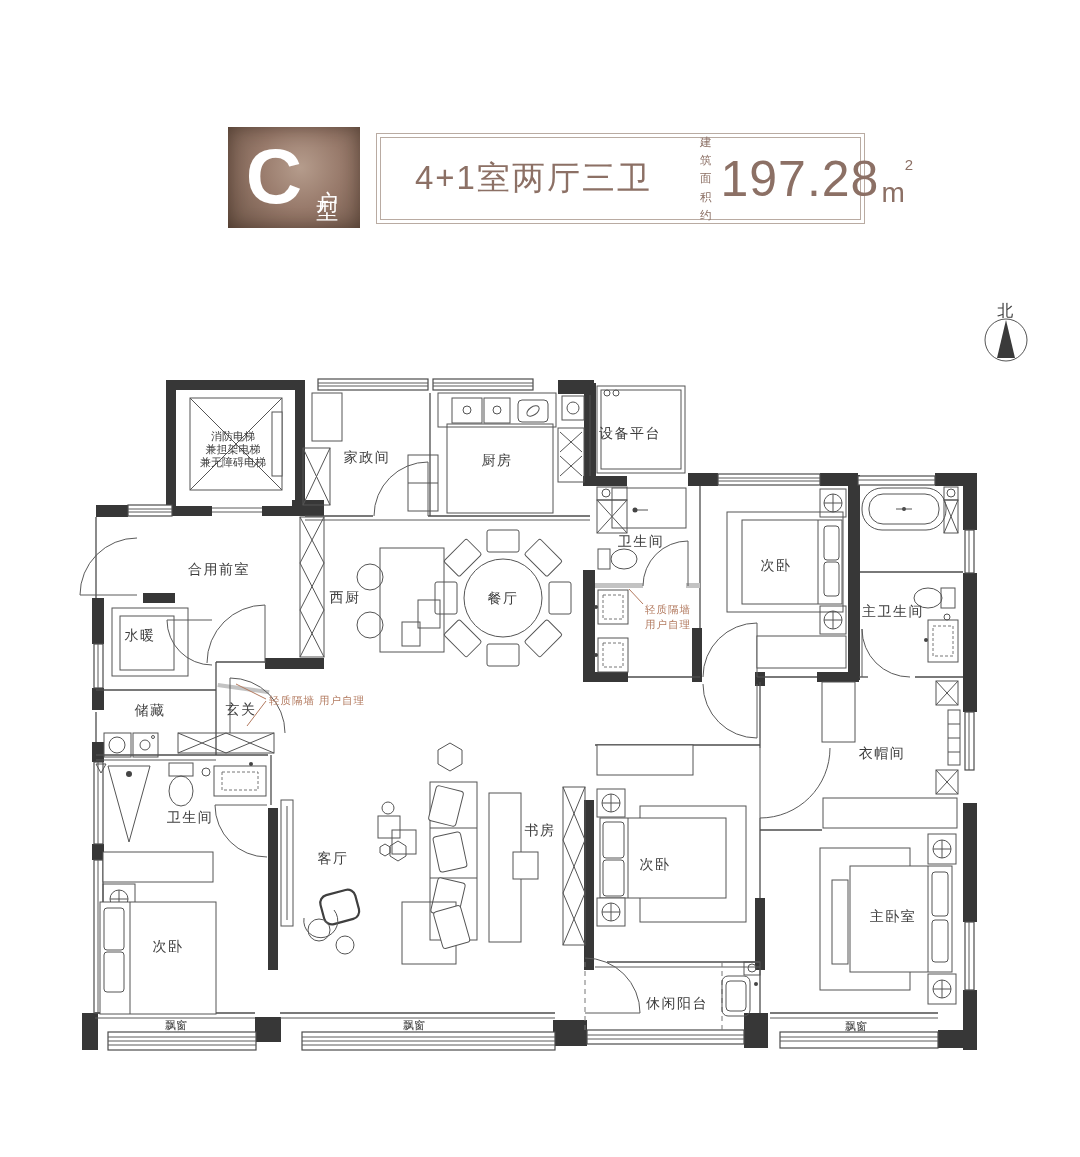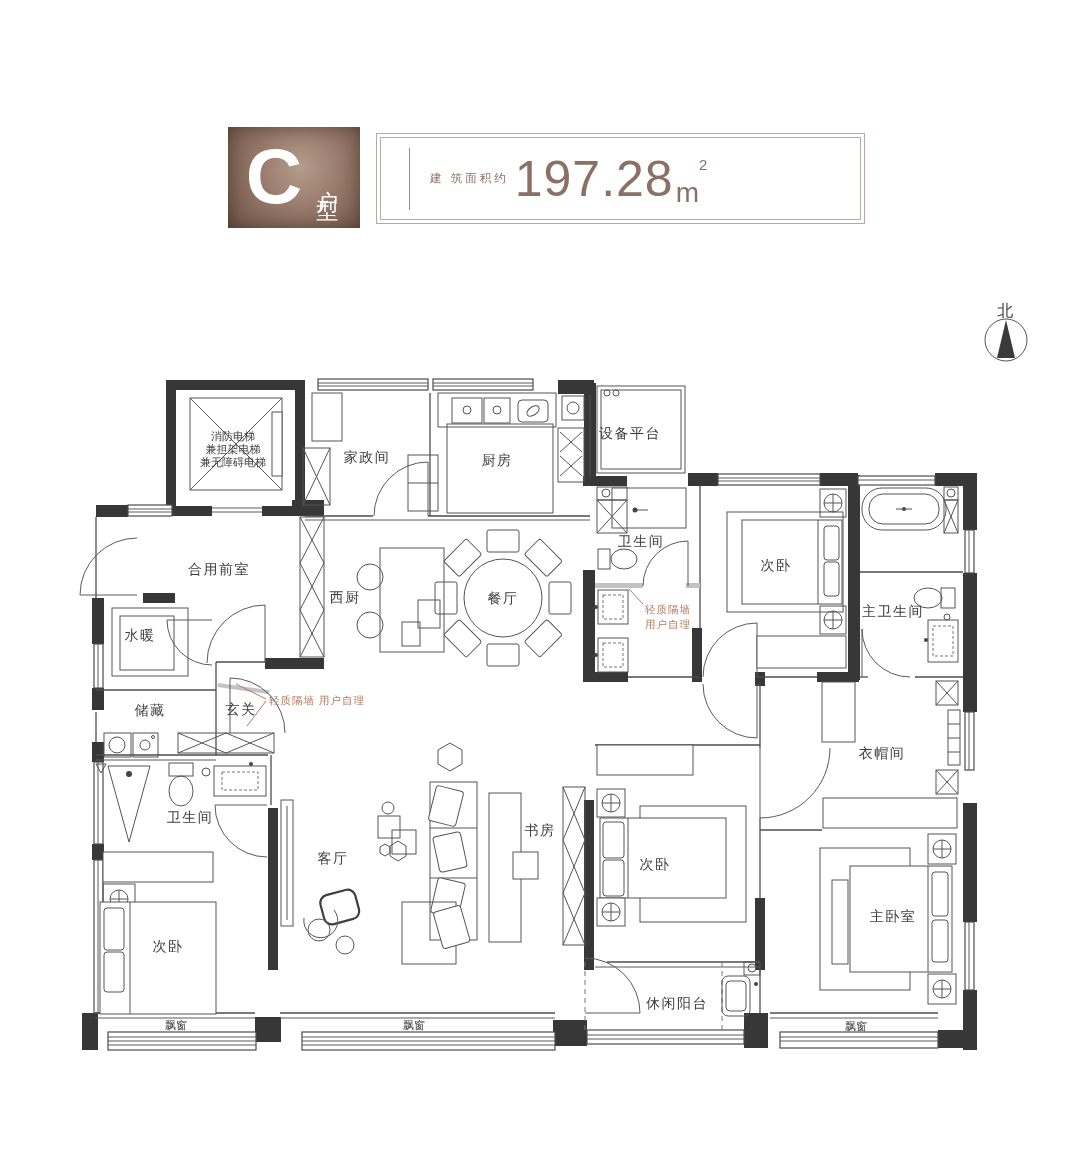--- a/index.html
+++ b/index.html
@@ -10,21 +10,21 @@
     background:radial-gradient(circle at 55% 40%, #b59c8c 0%, #97796a 45%, #6b5446 100%);
     box-shadow:inset 0 0 18px rgba(40,25,15,.45);display:flex;align-items:center;justify-content:center;}
   .c-letter{color:#fff;font-size:78px;font-weight:bold;line-height:1;margin-right:10px;margin-top:-4px;}
   .type-vert{writing-mode:vertical-rl;color:#fff;font-size:22px;letter-spacing:10px;margin-top:8px;}
   .title-box{position:absolute;left:376px;top:133px;width:489px;height:91px;
     border:1px solid #b9aba2;padding:3px;box-sizing:border-box;}
   .title-inner{width:100%;height:100%;border:1px solid #b9aba2;box-sizing:border-box;
     display:flex;align-items:center;color:#8c7065;}
   .layout-title{font-size:33px;letter-spacing:2px;margin-left:34px;white-space:nowrap;}
   .tdivider{width:1px;height:62px;background:#a18b7f;margin-left:28px;margin-right:20px;}
-  .area-prefix{display:flex;flex-direction:row;font-size:11.5px;line-height:1.6;letter-spacing:3px;margin-right:6px;}
+  .area-prefix{display:flex;flex-direction:column;font-size:11.5px;line-height:1.6;letter-spacing:3px;margin-right:6px;}
   .area-value{font-size:50px;font-weight:normal;letter-spacing:1px;line-height:1;}
   .area-unit{font-size:28px;margin-left:2px;align-self:flex-end;margin-bottom:10px;}
   .area-sup{font-size:15px;align-self:flex-start;margin-top:18px;}
   
   svg.plan{position:absolute;left:0;top:0;}
   .wb{fill:#373737;stroke:none;}
   .ln{stroke:#4c4c4c;stroke-width:1.3;fill:none;}
   .tn{stroke:#5a5a5a;stroke-width:1;fill:none;}
   .fw{fill:#ffffff;stroke:#4c4c4c;stroke-width:1.2;}
   .fn{fill:none;stroke:#555;stroke-width:1;}
@@ -41,20 +41,21 @@
 <body>
 
 <div class="page">
 
   <div class="type-block">
     <span class="c-letter">C</span>
     <span class="type-vert">户型</span>
   </div>
   <div class="title-box">
     <div class="title-inner">
+      <span class="layout-title">4+1室两厅三卫</span>
       <span class="tdivider"></span>
       <span class="area-prefix">
         <span>建 筑</span>
         <span>面积约</span>
       </span>
       <span class="area-value">197.28</span>
       <span class="area-unit">m</span>
       <sup class="area-sup">2</sup>
     </div>
   </div>

